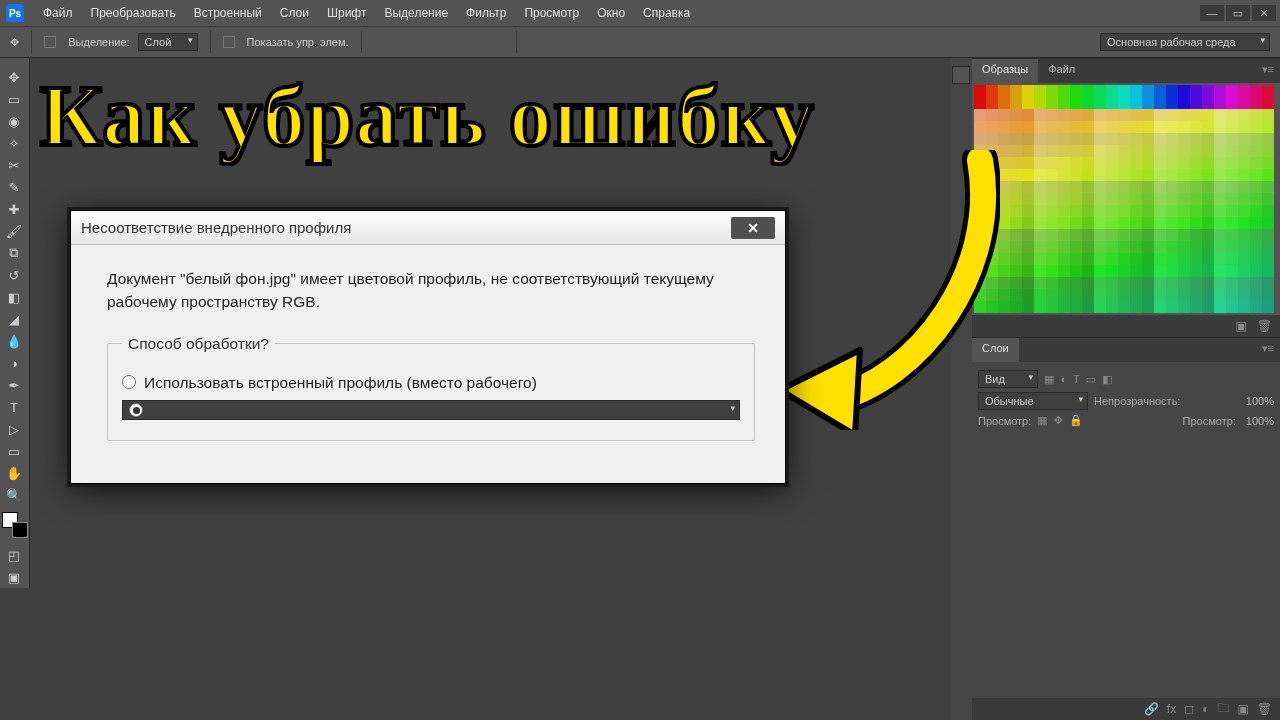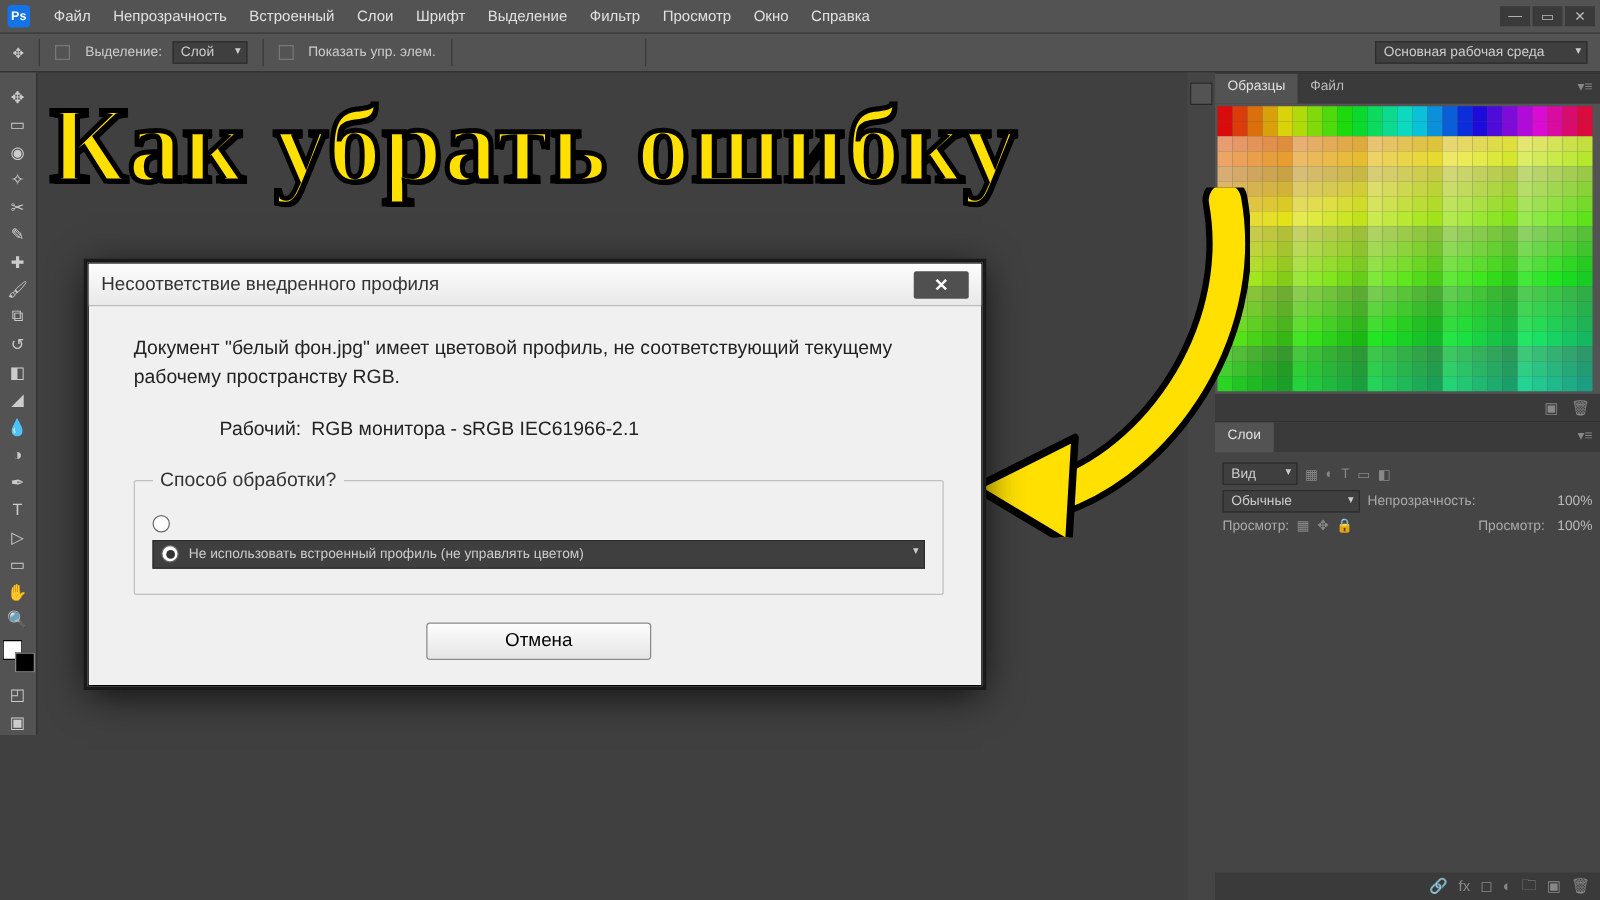--- a/index.html
+++ b/index.html
@@ -87,21 +87,21 @@
 
 
 .swbot { height:22px; background:#3a3a3a; display:flex; align-items:center; justify-content:flex-end; gap:10px; padding:0 8px; color:#888; font-size:12px; }
 </style>
 </head>
 <body>
 
 <div class="menubar">
   <div class="ps-logo">Ps</div>
   <div class="mitem">Файл</div>
-  <div class="mitem">Непрозрачность</div>
+  <div class="mitem">Преобразовать</div>
   <div class="mitem">Встроенный</div>
   <div class="mitem">Слои</div>
   <div class="mitem">Шрифт</div>
   <div class="mitem">Выделение</div>
   <div class="mitem">Фильтр</div>
   <div class="mitem">Просмотр</div>
   <div class="mitem">Окно</div>
   <div class="mitem">Справка</div>
   <div class="winctrl">
     <div>—</div>
@@ -244,31 +244,26 @@
 </svg>
 </div>
 
 <div class="dialog">
   <div class="dlg-t">
     <span>Несоответствие внедренного профиля</span>
     <div class="x">✕</div>
   </div>
   <div class="dlg-b">
     <div class="msg">Документ "белый фон.jpg" имеет цветовой профиль, не соответствующий текущему рабочему пространству RGB.</div>
-    <div class="kv">
-      <div class="k">Рабочий:</div>
-      <div>RGB монитора - sRGB IEC61966-2.1</div>
-    </div>
     <fieldset class="fieldset">
       <legend>Способ обработки?</legend>
       <label class="radio">
           <span class="r"></span>
+          <span>Использовать встроенный профиль (вместо рабочего)</span>
         </label>
       <label class="radio sel">
           <span class="r"></span>
-          <span>Не использовать встроенный профиль (не управлять цветом)</span>
         </label>
     </fieldset>
     <div class="dlg-btns">
-      <button>Отмена</button>
     </div>
   </div>
 </div>
 
 </body></html>

